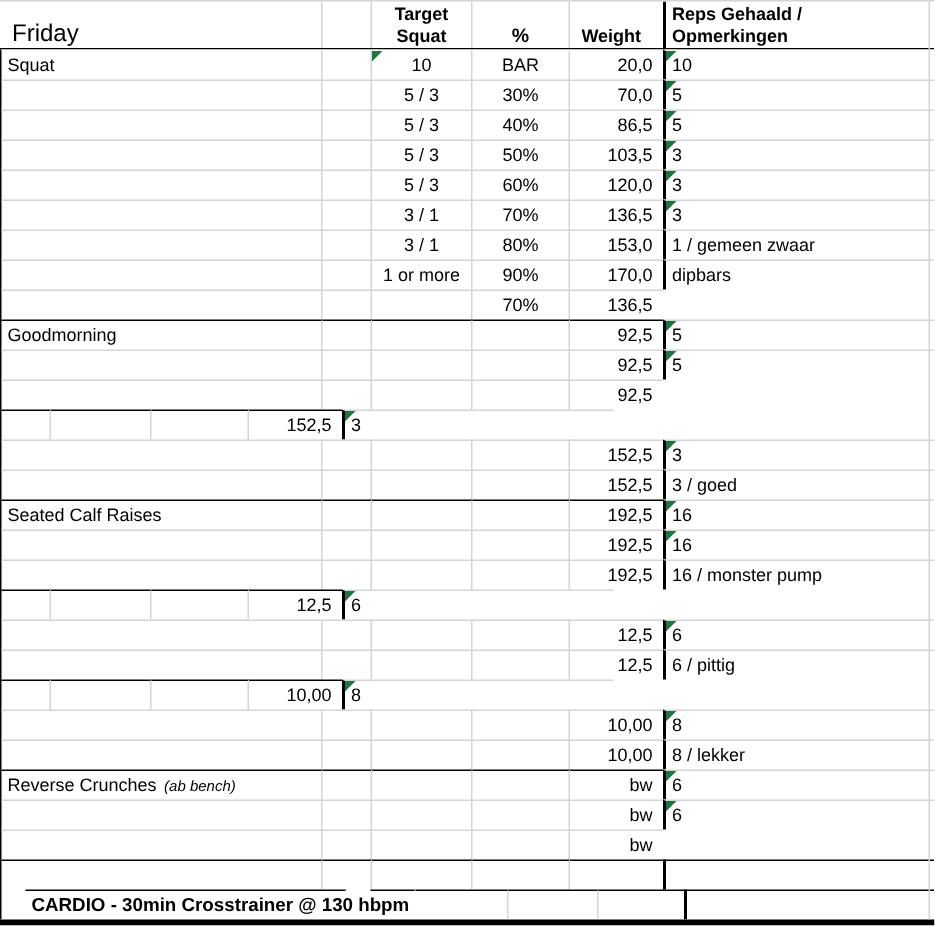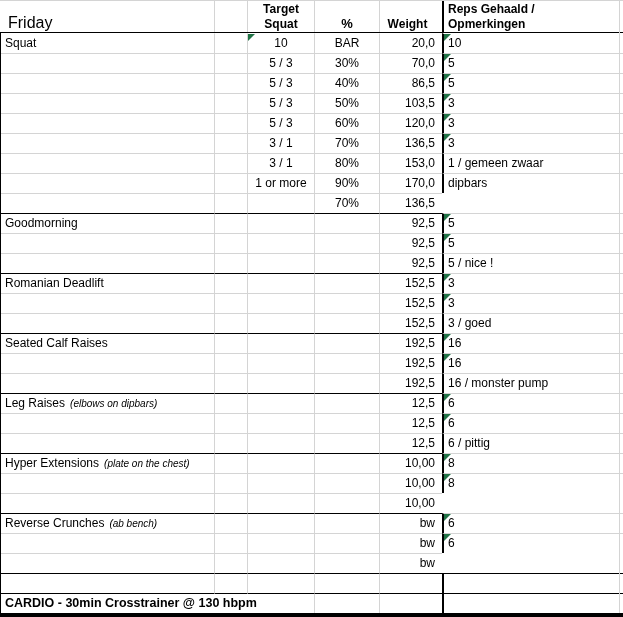--- a/index.html
+++ b/index.html
@@ -39,21 +39,21 @@
   .c-pct{width:65px;text-align:center;}
   .c-weight{width:62px;text-align:right;padding-right:7px;}
   .c-notes{width:181px;border-left:2px solid var(--ink);padding-left:4px;white-space:nowrap;}
   .c-name,.c-gap,.c-target,.c-pct{border-right:1px solid var(--grid);}
   .row .cell{font-size:12px;}
   .nm{font-size:12px;}
   .nt{font-style:italic;font-size:10px;margin-left:5px;}
   .row.first .cell{border-top-color:#ffffff;}
   .row.sec .c-name,.row.sec .c-gap,.row.sec .c-target,.row.sec .c-pct,.row.sec .c-weight{border-top-color:var(--ink);}
   .row.full .cell{border-top-color:var(--ink);}
-  .row.wide .c-name,.row.wide .c-gap{border-right-color:transparent;}
+  .row.wide .c-name,.row.wide .c-gap{border-right-color:transparent;margin-left:16px;}
   .row.bold .nm{font-weight:700;font-size:12.5px;}
   
   .tri{position:absolute;top:0;left:0;width:0;height:0;border-top:7px solid var(--flag);border-right:7px solid transparent;}
   
   .edge-line{position:absolute;top:0;left:619px;width:1px;height:613px;background:var(--grid);pointer-events:none;}
 </style>
 </head>
 <body>
 
 <div class="sheet">
@@ -304,29 +304,22 @@
     <div class="cell c-target">
       
       <span></span>
     </div>
     <div class="cell c-pct">
       <span></span>
     </div>
     <div class="cell c-weight">
       <span>92,5</span>
     </div>
-    <div class="cell c-notes">
-      
-      <span>5 / nice !</span>
-    </div>
   </div>
       <div class="row sec">
-    <div class="cell c-name">
-      <span class="nm">Romanian Deadlift</span><span class="nt"></span>
-    </div>
     <div class="cell c-gap"></div>
     <div class="cell c-target">
       
       <span></span>
     </div>
     <div class="cell c-pct">
       <span></span>
     </div>
     <div class="cell c-weight">
       <span>152,5</span>
@@ -430,23 +423,20 @@
     </div>
     <div class="cell c-weight">
       <span>192,5</span>
     </div>
     <div class="cell c-notes">
       
       <span>16 / monster pump</span>
     </div>
   </div>
       <div class="row sec">
-    <div class="cell c-name">
-      <span class="nm">Leg Raises</span><span class="nt">(elbows on dipbars)</span>
-    </div>
     <div class="cell c-gap"></div>
     <div class="cell c-target">
       
       <span></span>
     </div>
     <div class="cell c-pct">
       <span></span>
     </div>
     <div class="cell c-weight">
       <span>12,5</span>
@@ -490,23 +480,20 @@
     </div>
     <div class="cell c-weight">
       <span>12,5</span>
     </div>
     <div class="cell c-notes">
       
       <span>6 / pittig</span>
     </div>
   </div>
       <div class="row sec">
-    <div class="cell c-name">
-      <span class="nm">Hyper Extensions</span><span class="nt">(plate on the chest)</span>
-    </div>
     <div class="cell c-gap"></div>
     <div class="cell c-target">
       
       <span></span>
     </div>
     <div class="cell c-pct">
       <span></span>
     </div>
     <div class="cell c-weight">
       <span>10,00</span>
@@ -543,20 +530,24 @@
     <div class="cell c-gap"></div>
     <div class="cell c-target">
       
       <span></span>
     </div>
     <div class="cell c-pct">
       <span></span>
     </div>
     <div class="cell c-weight">
       <span>10,00</span>
+    </div>
+    <div class="cell c-notes">
+      
+      <span>8 / lekker</span>
     </div>
   </div>
       <div class="row sec">
     <div class="cell c-name">
       <span class="nm">Reverse Crunches</span><span class="nt">(ab bench)</span>
     </div>
     <div class="cell c-gap"></div>
     <div class="cell c-target">
       
       <span></span>

